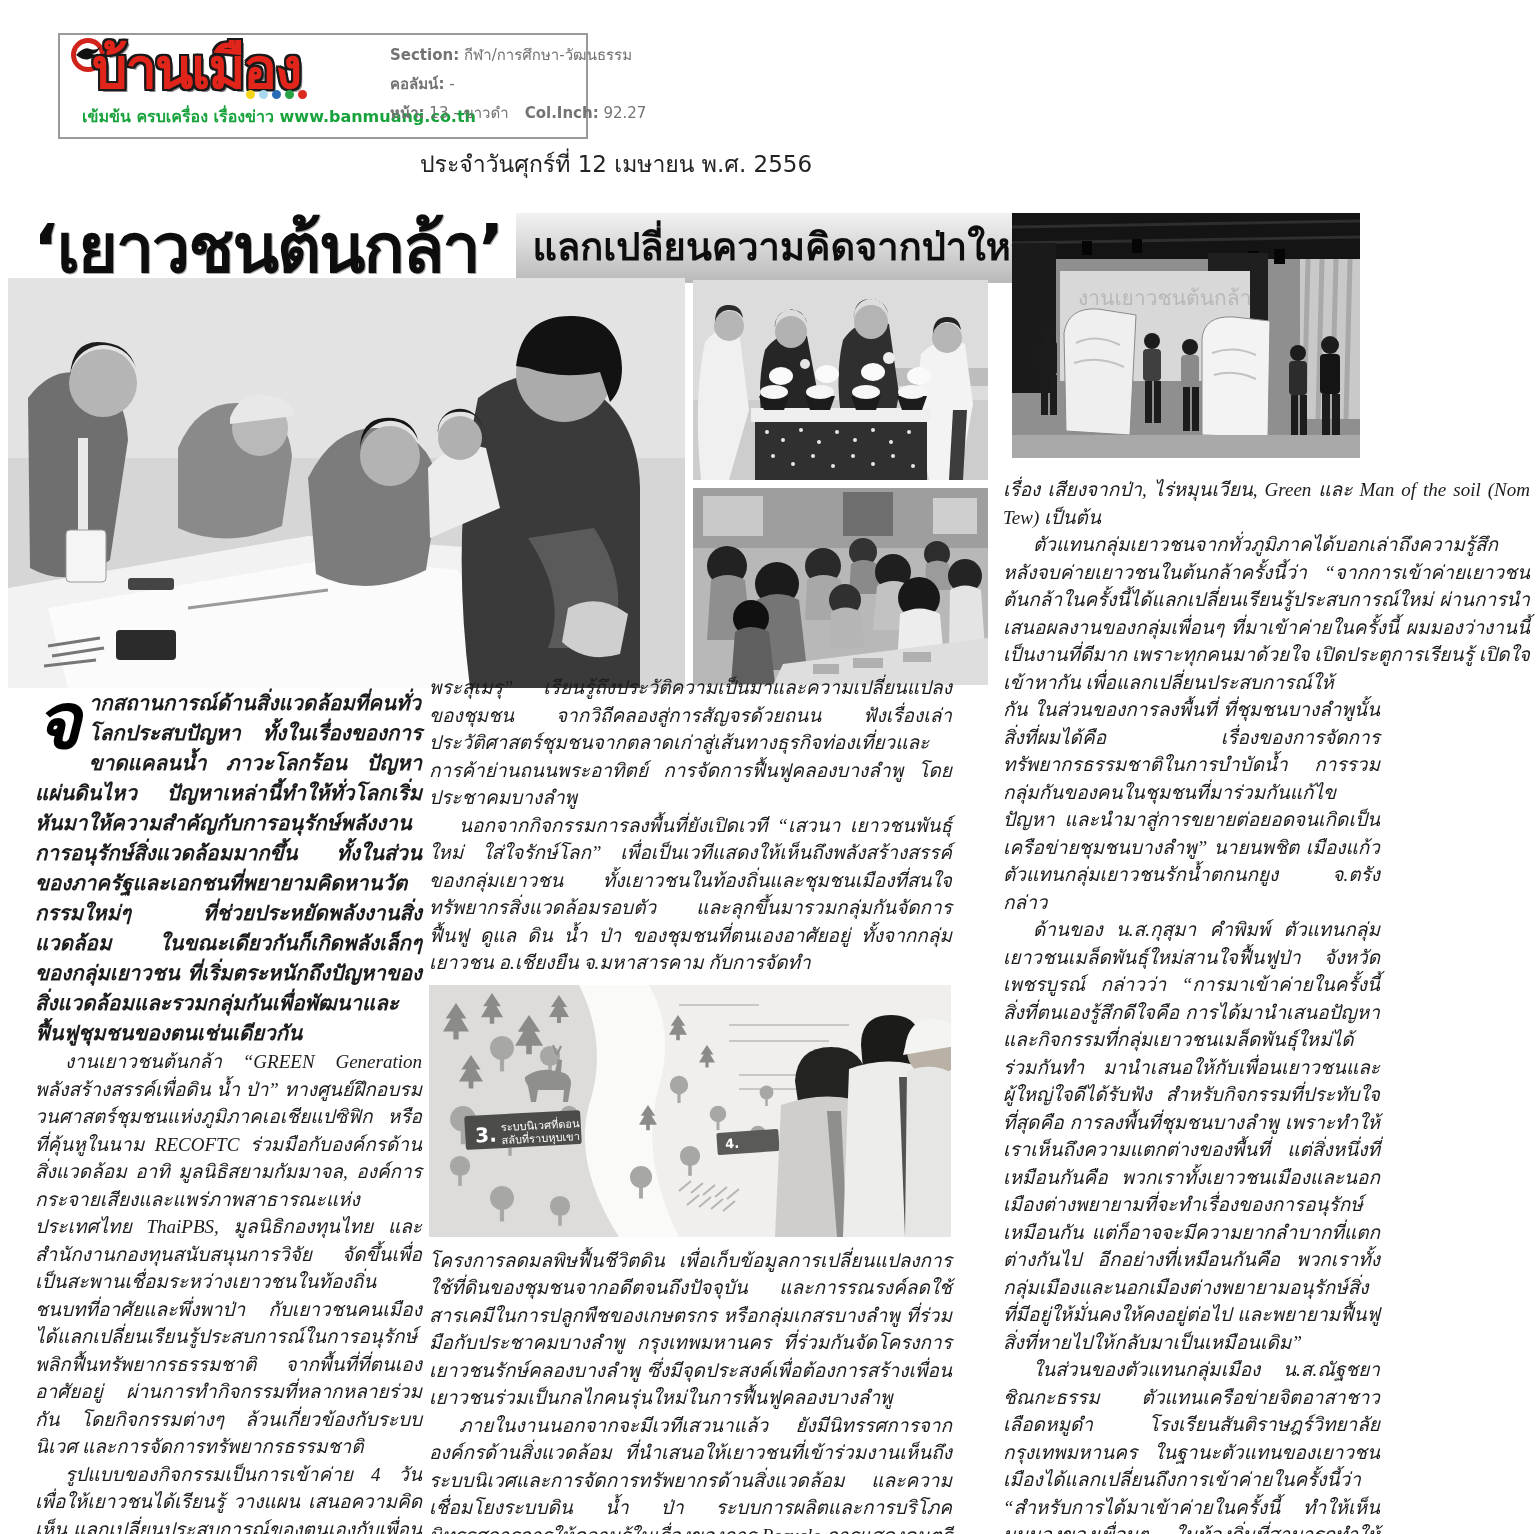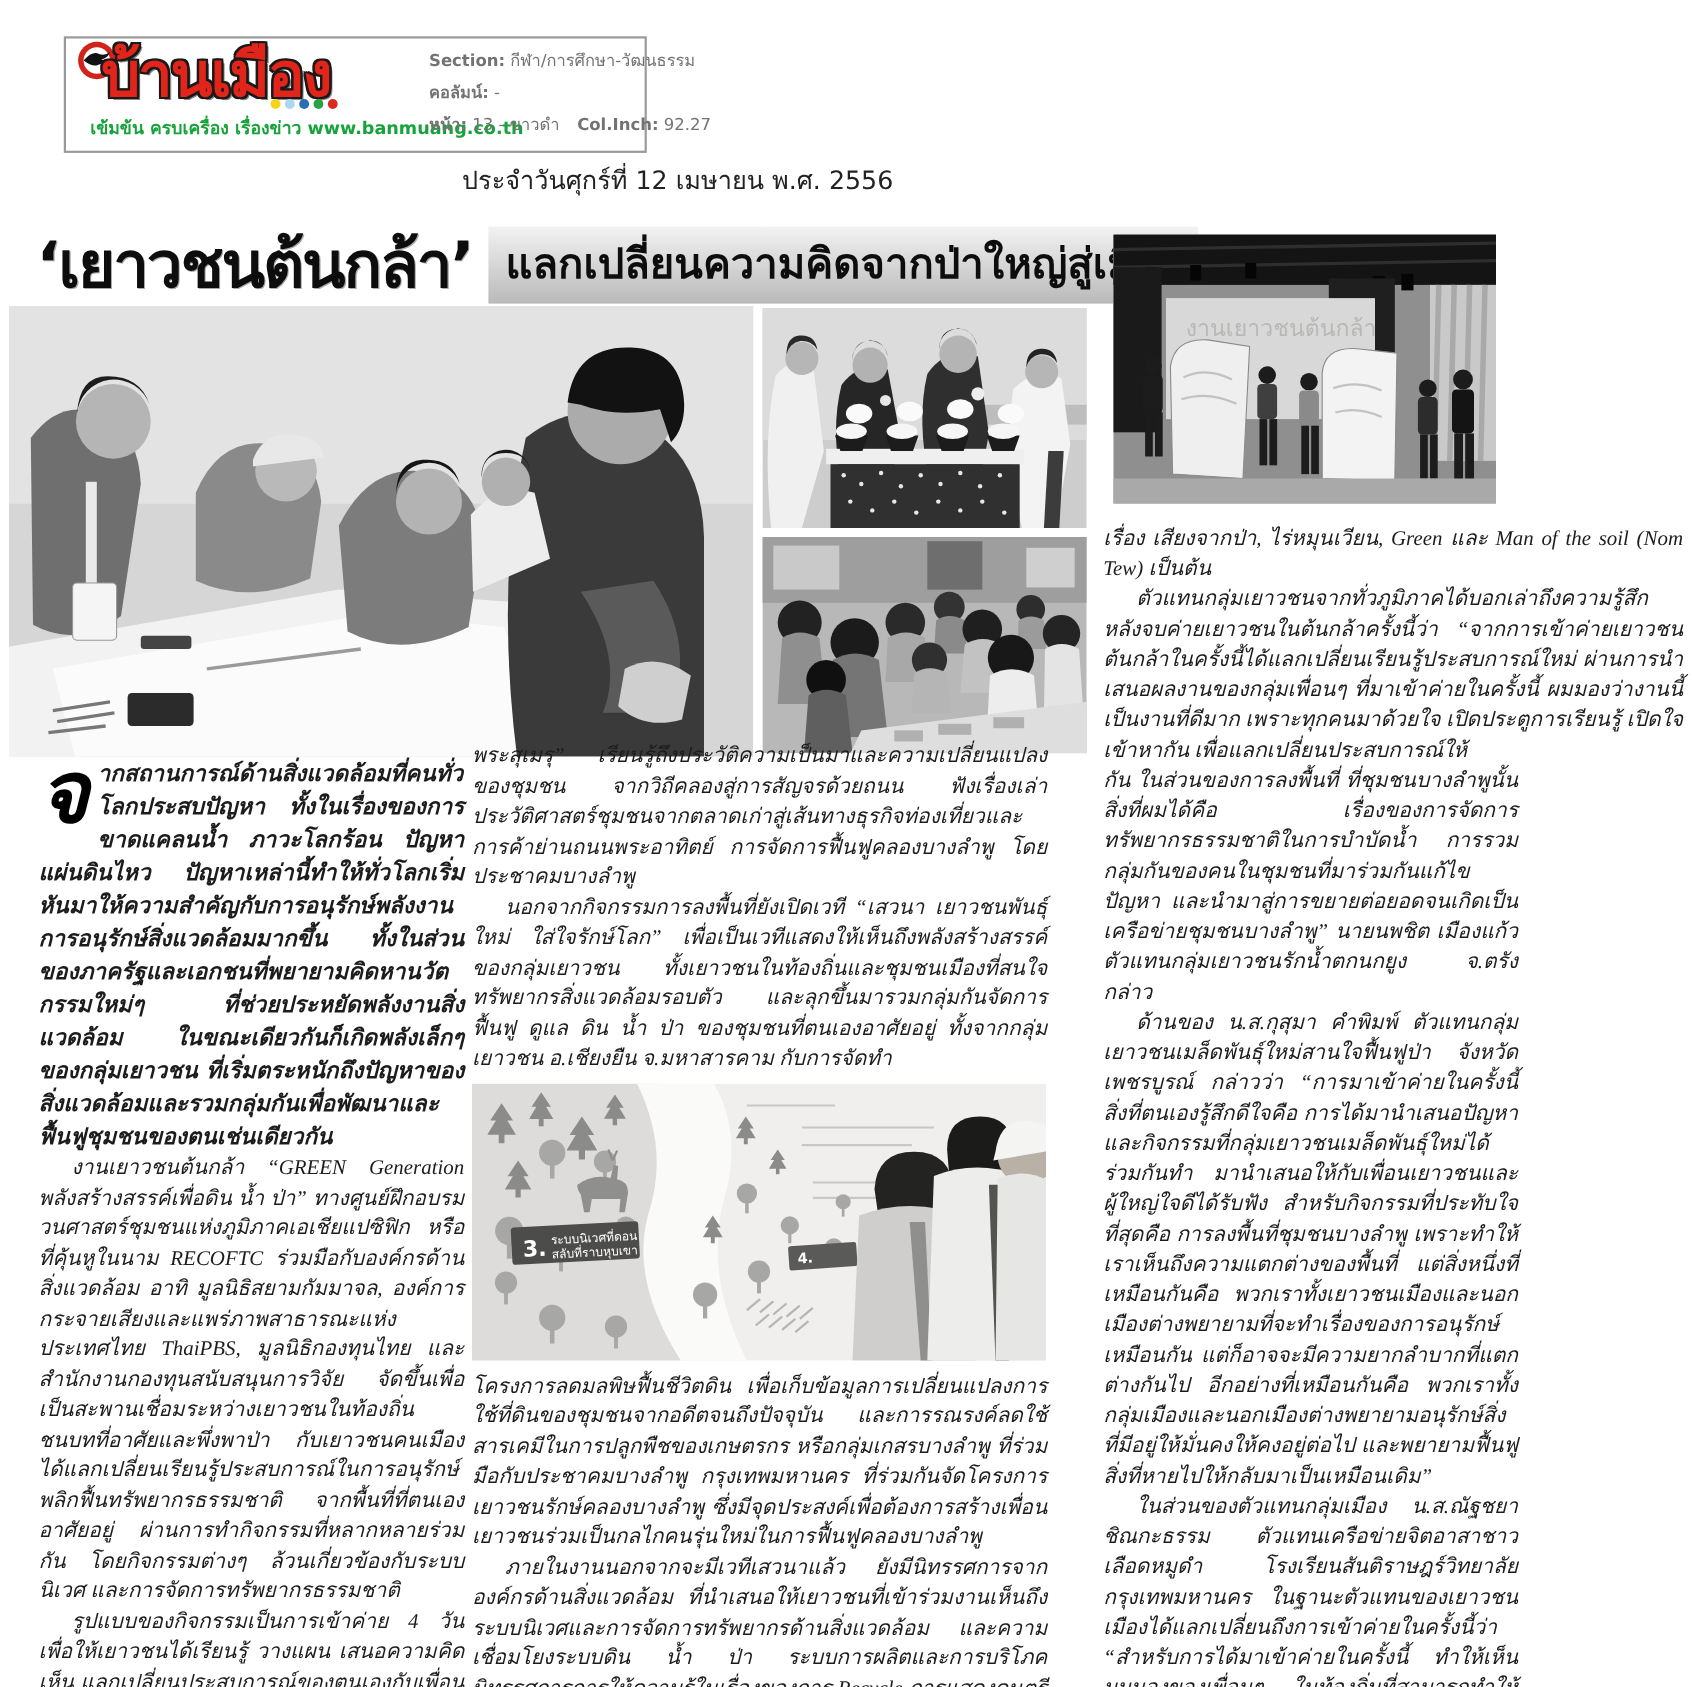--- a/index.html
+++ b/index.html
@@ -19,21 +19,21 @@
   .tagline{font-family:"DejaVu Sans",sans-serif;font-weight:bold;font-size:16px;color:#17a33b;margin-left:4px;white-space:nowrap;}
   .meta{position:absolute;left:330px;top:6px;width:192px;font-family:"DejaVu Sans",sans-serif;
         font-size:15px;line-height:29px;color:#737373;white-space:nowrap;}
   .meta b{font-weight:bold;}
   .meta .gap{display:inline-block;width:16px;}
   .date-line{position:absolute;left:388px;top:146px;font-family:"DejaVu Sans",sans-serif;
              font-size:23px;color:#222;margin-left:32px;}
 
   
   .headline{position:absolute;left:33px;top:194px;display:flex;align-items:center;}
-  .headline-main{font-family:"DejaVu Sans",sans-serif;font-weight:900;font-size:58px;letter-spacing:-2px;
+  .headline-main{font-family:"DejaVu Sans",sans-serif;font-weight:900;font-size:68px;letter-spacing:-2px;
                  color:#0d0d0d;text-shadow:1px 1px 0 #aaa;white-space:nowrap;}
   .headline-sub{margin-left:14px;background:linear-gradient(180deg,#f2f2f2 0%,#d9d9d9 45%,#b9b9b9 100%);
                 padding:3px 16px 6px 16px;font-family:"DejaVu Sans",sans-serif;font-weight:800;
                 font-size:38px;color:#0d0d0d;white-space:nowrap;}
 
   
   .photo{position:absolute;overflow:hidden;box-shadow:inset 0 0 26px 14px #fff;}
   .photo svg{display:block;}
   #photo1{left:8px;top:278px;width:677px;height:410px;}
   #photo2{left:693px;top:280px;width:295px;height:200px;}

